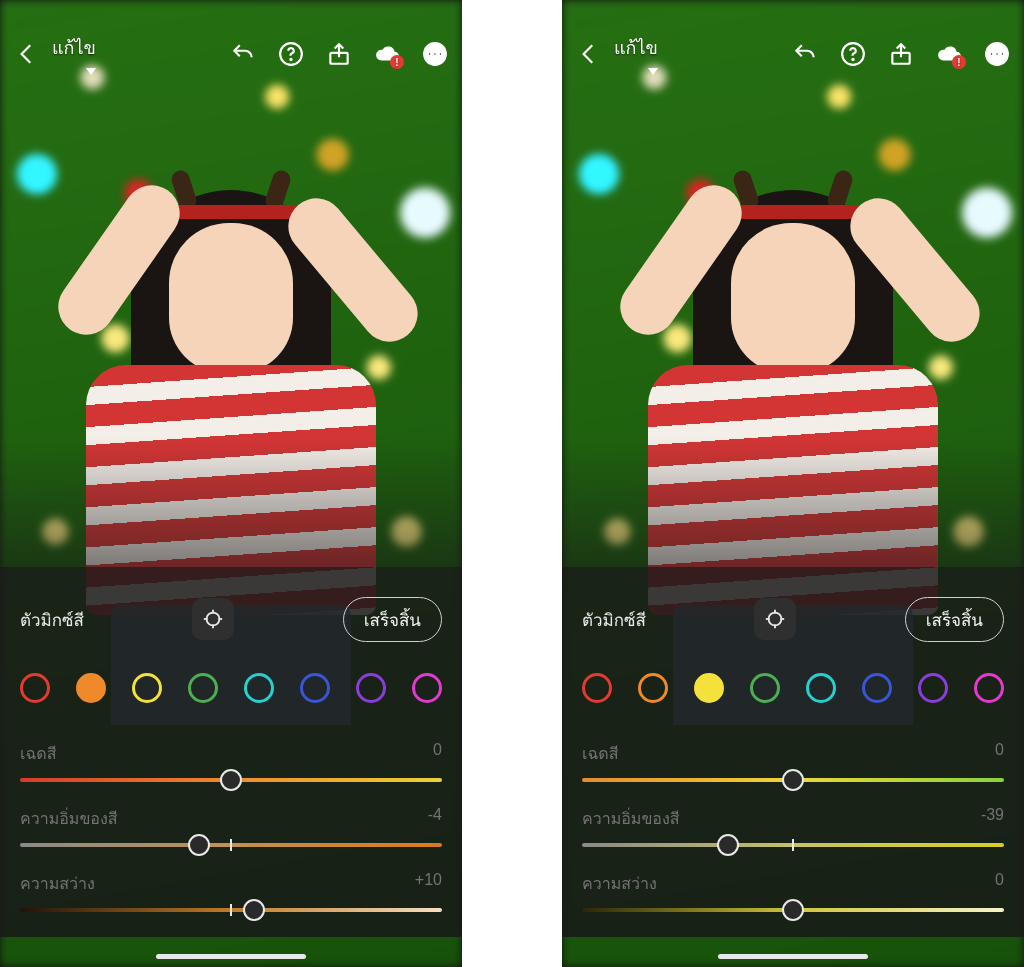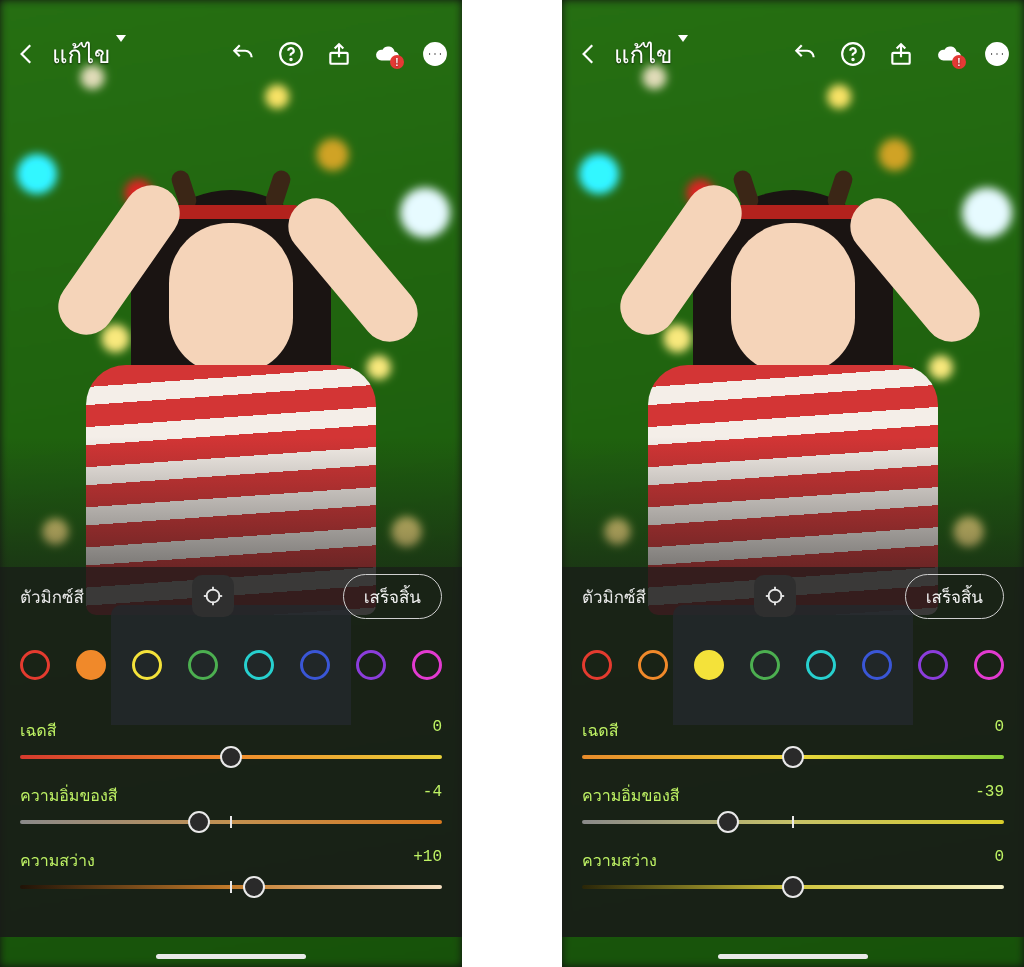--- a/index.html
+++ b/index.html
@@ -93,36 +93,36 @@
   .topbar {
     position:absolute; top:0; left:0; right:0; height:80px;
     display:flex; align-items:center; justify-content:space-between;
     padding:28px 14px 0;
     color:#fff;
     z-index:3;
     text-shadow: 0 1px 2px rgba(0,0,0,.6);
   }
   .topbar .tleft { display:flex; align-items:center; gap:12px; }
   .topbar .tright{ display:flex; align-items:center; gap:22px; }
-  .title-wrap{ display:flex; align-items:flex-start; gap:6px; font-size:24px; font-weight:500;}
+  .title-wrap{ display:flex; align-items:flex-end; gap:6px; font-size:18px; font-weight:500;flex-direction:column;}
   .chev-sm{ width:0;height:0;border-left:5px solid transparent;border-right:5px solid transparent;border-top:7px solid #fff;}
   .ico { width:26px; height:26px; display:inline-flex; align-items:center; justify-content:center;}
   .ico svg{width:100%;height:100%;stroke:#fff;fill:none;stroke-width:2;}
   .cloud-wrap{ position:relative; }
   .cloud-badge{
     position:absolute; right:-4px; bottom:-2px; width:14px; height:14px;
     border-radius:50%; background:#e53935; color:#fff; font-size:10px;
     display:flex;align-items:center;justify-content:center; font-weight:700;
   }
 
   
   .panel {
     position:absolute; left:0; right:0; bottom:30px;
     height:370px;
-    padding:1px 20px 0;
+    padding:24px 20px 0;
     background: rgba(25,25,25,0.85);
     color:#cfcfcf;
     z-index:4;
     text-align:right;
   }
   .panel::before{
     content:""; position:absolute; top:-200px; left:0; right:0; height:200px;
     background: linear-gradient(180deg, rgba(25,25,25,0) 0%, rgba(25,25,25,0) 35%, rgba(25,25,25,.55) 100%);
     pointer-events:none;
   }
@@ -146,23 +146,22 @@
   }
   .swatch{
     width:30px; height:30px; border-radius:50%;
     border:3px solid; background:transparent;
   }
   .swatch.selected{ background: currentColor; }
 
   .sliders{ margin-top:18px; }
   .srow{ margin-bottom:24px; }
   .srow .labels{
-    display:flex; justify-content:space-between; font-size:16px; color:#bef264;
+    display:flex; justify-content:space-between; font-size:16px; color:#737373;
     margin-bottom:12px;
-    font-family:Liberation Mono, monospace;
   }
   .track{
     position:relative; height:4px; border-radius:2px;
   }
   .knob{
     position:absolute; top:50%; width:22px; height:22px;
     border:2.5px solid #e9e9e9; border-radius:50%;
     background:#2a2a2a;
     transform:translate(-50%,-50%);
   }

